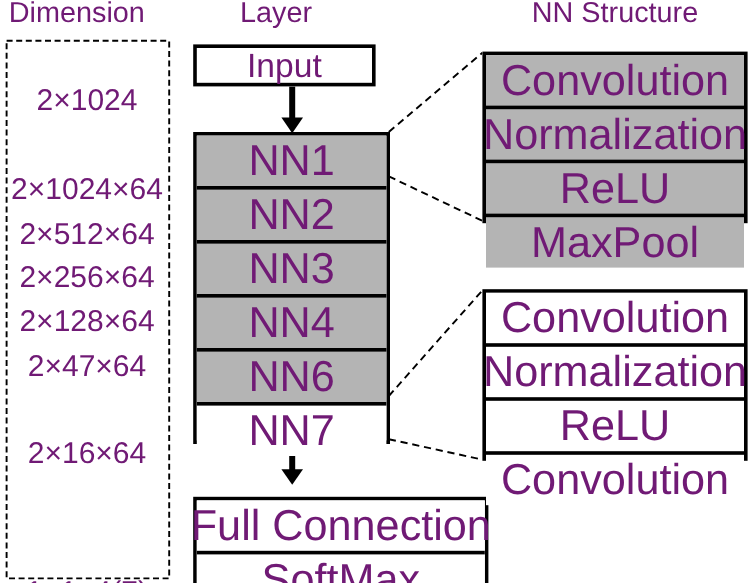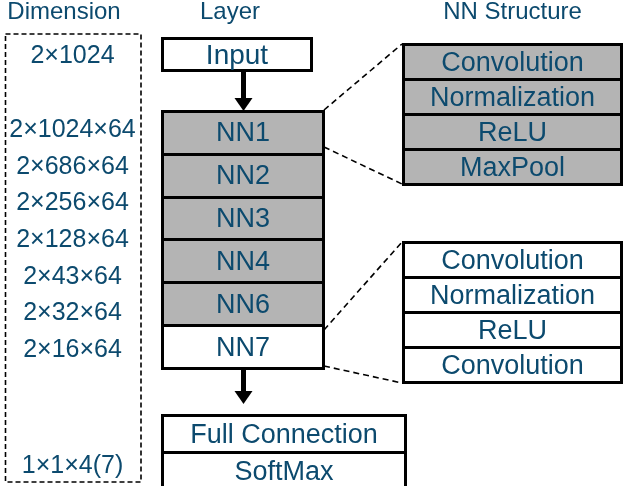--- a/index.html
+++ b/index.html
@@ -1,44 +1,44 @@
 <!DOCTYPE html>
 <html><head>
 <meta charset="utf-8">
 <style>
   html,body{margin:0;padding:0;background:#fff;}
   .canvas{
     position:relative;width:626px;height:486px;overflow:hidden;
-    background:#fff;color:#0c4a6e;
+    background:#fff;color:#701a75;
     font-family:"Liberation Sans", sans-serif;
   }
   .overlay{position:absolute;left:0;top:0;width:626px;height:486px;}
   .hdr{
     position:absolute;top:-3px;font-size:24px;line-height:28px;
     text-align:center;white-space:nowrap;
   }
   .hdr-dimension{left:4px;width:120px;}
   .hdr-layer{left:161px;width:138px;}
   .hdr-structure{left:402px;width:221px;}
   .dim{
     position:absolute;left:4px;width:137px;text-align:center;
-    font-size:25px;line-height:30px;white-space:nowrap;
+    font-size:25px;line-height:30px;white-space:nowrap;margin-top:30px;
   }
   .box{
     position:absolute;box-sizing:border-box;border:3px solid #000;
     display:flex;align-items:center;justify-content:center;
     font-size:28px;background:#fff;white-space:nowrap;
   }
   .stack{
     position:absolute;box-sizing:border-box;border:3px solid #000;
     display:flex;flex-direction:column;background:#fff;
   }
   .stack .row{
     flex:1;display:flex;align-items:center;justify-content:center;
-    font-size:27px;border-top:3px solid #000;white-space:nowrap;
+    font-size:36px;border-top:3px solid #000;white-space:nowrap;
   }
   .stack .row:first-child{border-top:none;}
   .fill-gray{background:#b4b4b4;}
   .fill-white{background:#fff;}
   .input-box{left:161px;top:37px;width:152px;height:35px;}
   .nn-stack{left:161px;top:110px;width:164px;height:260px;}
   .fc-stack{left:161px;top:414px;width:246px;height:77px;}
   .struct-gray{left:402px;top:43px;width:221px;height:143px;}
   .struct-white{left:402px;top:241px;width:221px;height:143px;}
 </style>
@@ -67,25 +67,24 @@
     <line x1="324" y1="330" x2="402" y2="242" stroke="#000" stroke-width="1.6" stroke-dasharray="6,4"></line>
     <line x1="324" y1="366" x2="402" y2="383" stroke="#000" stroke-width="1.6" stroke-dasharray="6,4"></line>
   </svg>
 
   <div class="hdr hdr-dimension">Dimension</div>
   <div class="hdr hdr-layer">Layer</div>
   <div class="hdr hdr-structure">NN Structure</div>
 
   <div class="dim" style="top:39px">2×1024</div>
   <div class="dim" style="top:113px">2×1024×64</div>
-  <div class="dim" style="top:150px">2×686×64</div>
+  <div class="dim" style="top:150px">2×512×64</div>
   <div class="dim" style="top:186px">2×256×64</div>
   <div class="dim" style="top:223px">2×128×64</div>
-  <div class="dim" style="top:260px">2×43×64</div>
-  <div class="dim" style="top:296px">2×32×64</div>
+  <div class="dim" style="top:260px">2×47×64</div>
   <div class="dim" style="top:333px">2×16×64</div>
   <div class="dim" style="top:449px">1×1×4(7)</div>
 
   <div class="box input-box">Input</div>
 
   <div class="stack nn-stack">
     <div class="row fill-gray">NN1</div>
     <div class="row fill-gray">NN2</div>
     <div class="row fill-gray">NN3</div>
     <div class="row fill-gray">NN4</div>

